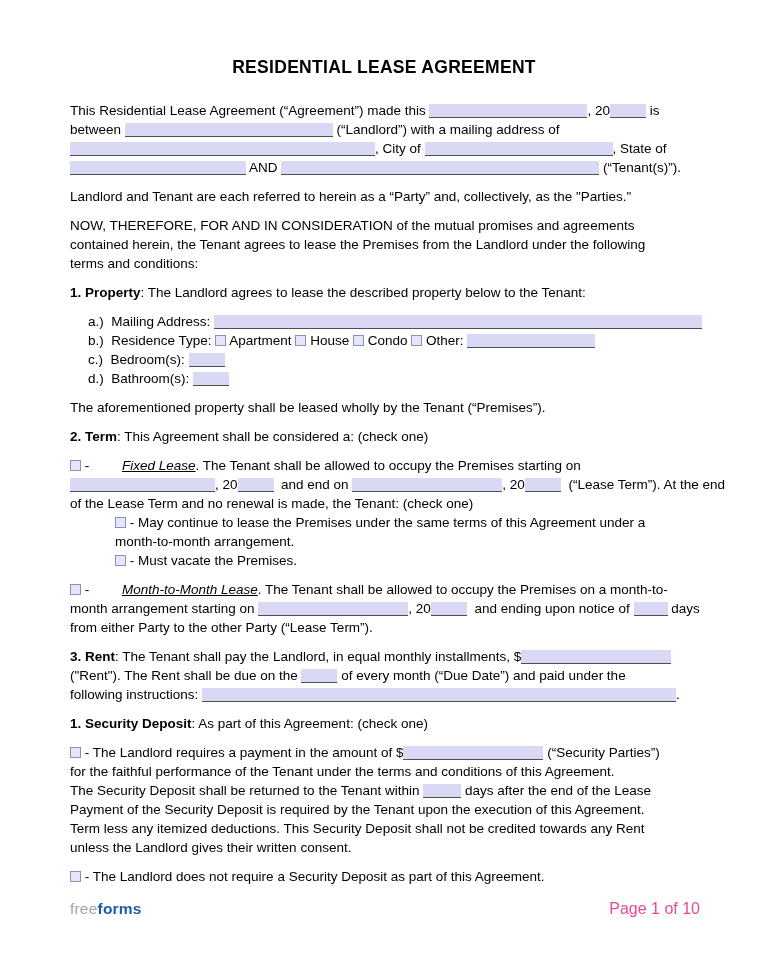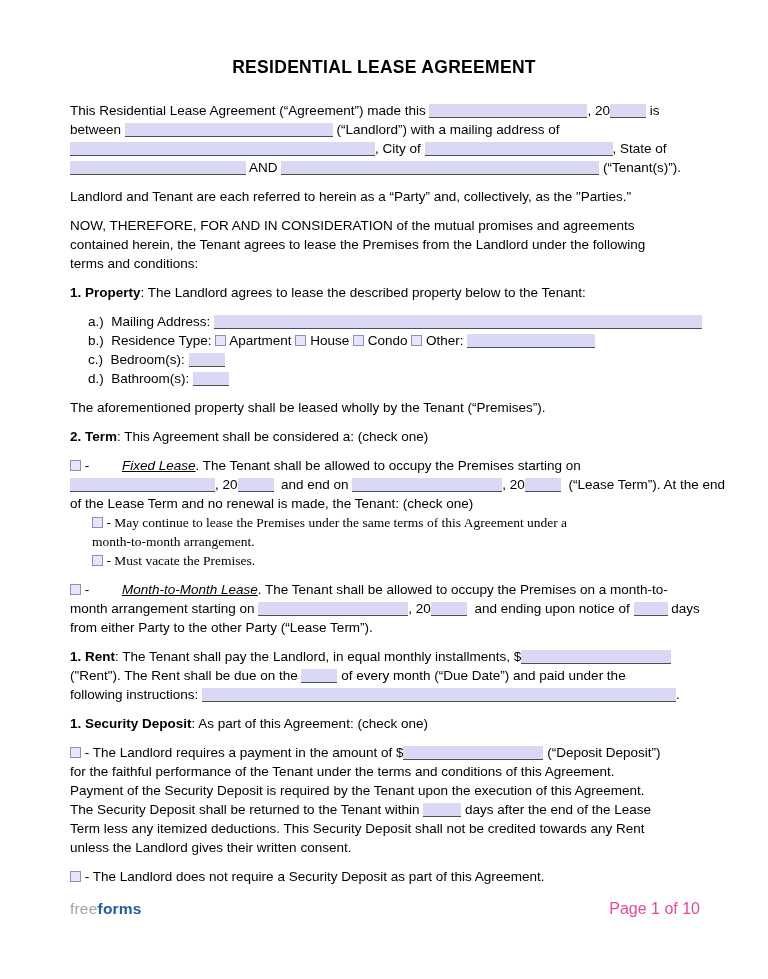--- a/index.html
+++ b/index.html
@@ -13,21 +13,21 @@
     position: relative; width: 768px; height: 719px;
     background: #ffffff; padding: 57px 70px 0 70px;
   }
   .doc-title {
     font-size: 17.5px; font-weight: bold; text-align: center;
     letter-spacing: 0.3px; line-height: 21px; margin-bottom: 23px;
   }
   .block { margin-bottom: 10px; }
   .line { white-space: pre; }
   .line.ind1 { margin-left: 18px; }
-  .line.ind2 { margin-left: 22px; font-family: Liberation Serif, serif; }
+  .line.ind2 { margin-left: 45px; }
   .bold { font-weight: bold; }
   .iu { font-style: italic; text-decoration: underline; margin-left: 29px; }
   .blank {
     display: inline-block; height: 14px;
     background: var(--blank-fill, #d9d9f5);
     border-bottom: 1px solid var(--blank-underline, #4f4f4f);
     vertical-align: -3px;
   }
   .cb {
     display: inline-block; width: 11px; height: 11px;
@@ -87,32 +87,32 @@
         <div class="line ind2"><span class="cb"></span><span> - May continue to lease the Premises under the same terms of this Agreement under a</span></div>
         <div class="line ind2"><span>month-to-month arrangement.</span></div>
         <div class="line ind2"><span class="cb"></span><span> - Must vacate the Premises.</span></div>
       </div>
       <div class="block">
         <div class="line"><span class="cb"></span><span> - </span><span class="iu">Month-to-Month Lease</span><span>. The Tenant shall be allowed to occupy the Premises on a month-to-</span></div>
         <div class="line"><span>month arrangement starting on </span><span class="blank" style="width: 150px;"></span><span>, 20</span><span class="blank" style="width: 36px;"></span><span>  and ending upon notice of </span><span class="blank" style="width: 34px;"></span><span> days</span></div>
         <div class="line"><span>from either Party to the other Party (“Lease Term”).</span></div>
       </div>
       <div class="block">
-        <div class="line"><span class="bold">1. Rent</span><span>: The Tenant shall pay the Landlord, in equal monthly installments, $</span><span class="blank" style="width: 150px;"></span></div>
+        <div class="line"><span class="bold">3. Rent</span><span>: The Tenant shall pay the Landlord, in equal monthly installments, $</span><span class="blank" style="width: 150px;"></span></div>
         <div class="line"><span>("Rent"). The Rent shall be due on the </span><span class="blank" style="width: 36px;"></span><span> of every month (“Due Date”) and paid under the</span></div>
         <div class="line"><span>following instructions: </span><span class="blank" style="width: 474px;"></span><span>.</span></div>
       </div>
       <div class="block">
         <div class="line"><span class="bold">1. Security Deposit</span><span>: As part of this Agreement: (check one)</span></div>
       </div>
       <div class="block">
-        <div class="line"><span class="cb"></span><span> - The Landlord requires a payment in the amount of $</span><span class="blank" style="width: 140px;"></span><span> (“Deposit Deposit”)</span></div>
+        <div class="line"><span class="cb"></span><span> - The Landlord requires a payment in the amount of $</span><span class="blank" style="width: 140px;"></span><span> (“Security Parties”)</span></div>
         <div class="line"><span>for the faithful performance of the Tenant under the terms and conditions of this Agreement.</span></div>
+        <div class="line"><span>The Security Deposit shall be returned to the Tenant within </span><span class="blank" style="width: 38px;"></span><span> days after the end of the Lease</span></div>
         <div class="line"><span>Payment of the Security Deposit is required by the Tenant upon the execution of this Agreement.</span></div>
-        <div class="line"><span>The Security Deposit shall be returned to the Tenant within </span><span class="blank" style="width: 38px;"></span><span> days after the end of the Lease</span></div>
         <div class="line"><span>Term less any itemized deductions. This Security Deposit shall not be credited towards any Rent</span></div>
         <div class="line"><span>unless the Landlord gives their written consent.</span></div>
       </div>
       <div class="block">
         <div class="line"><span class="cb"></span><span> - The Landlord does not require a Security Deposit as part of this Agreement.</span></div>
       </div>
     </div>
 
   <div class="footer">
     <div class="brand"><span class="free">free</span><span class="forms">forms</span></div>

